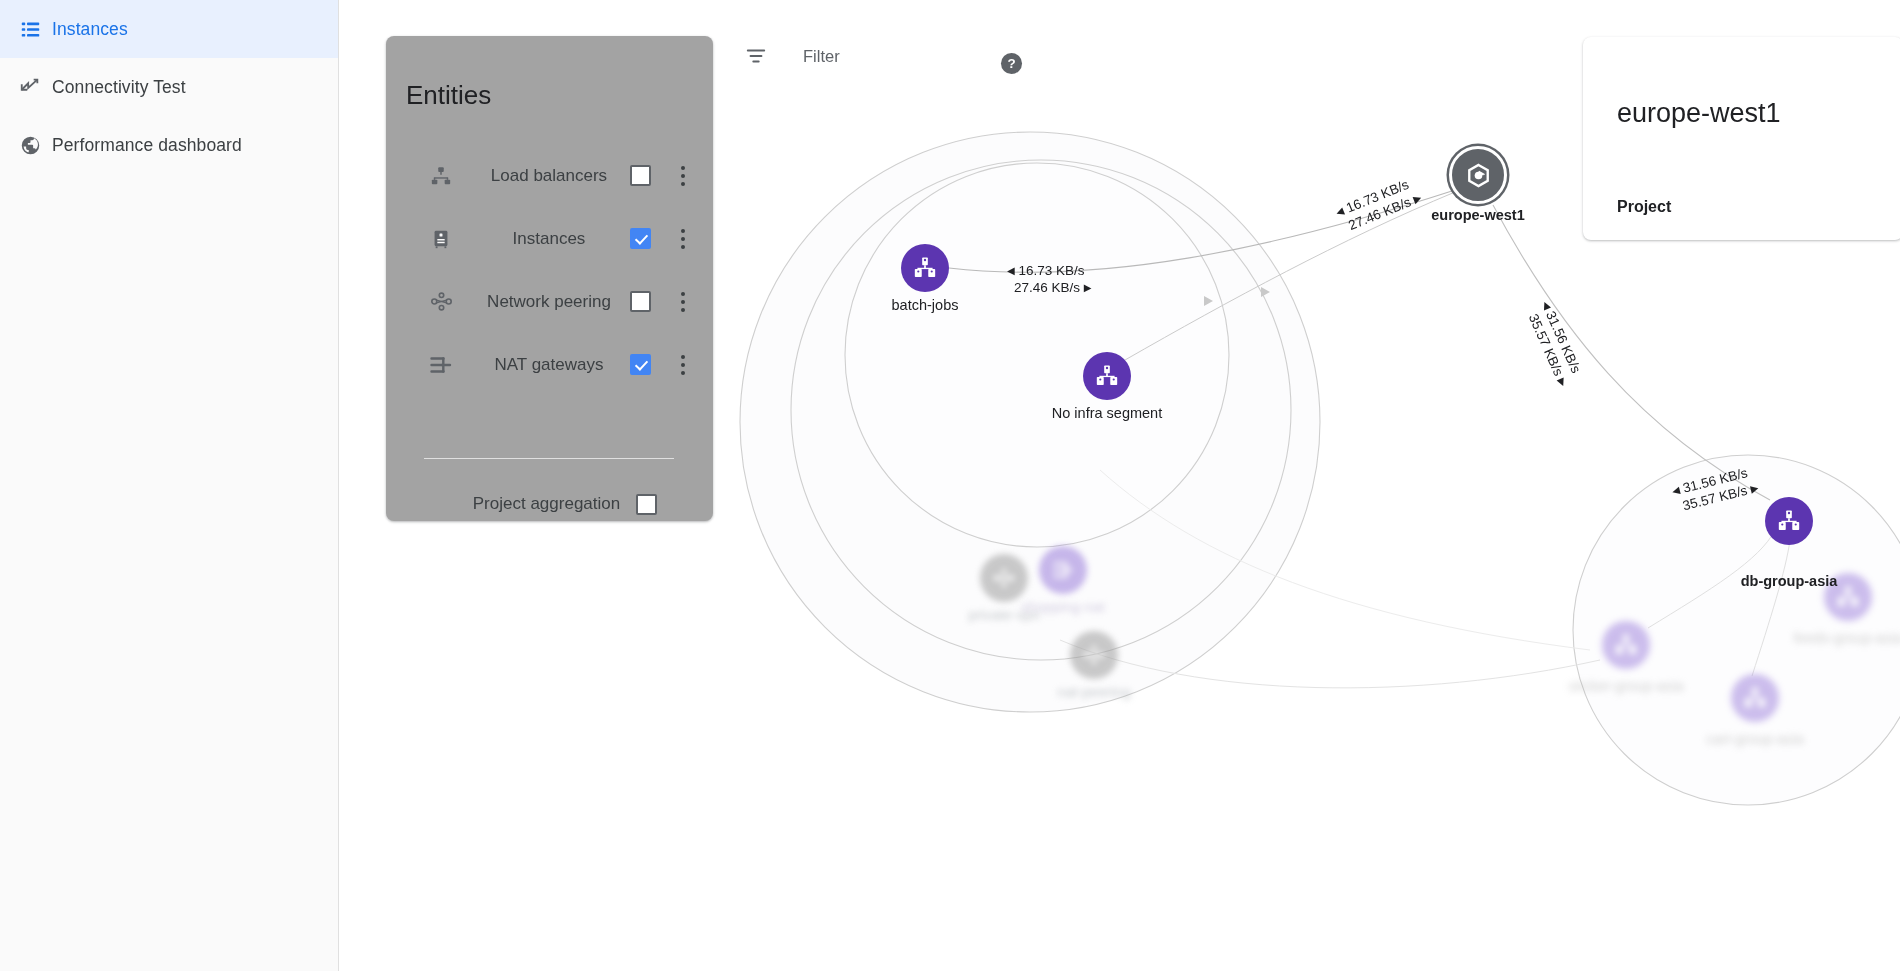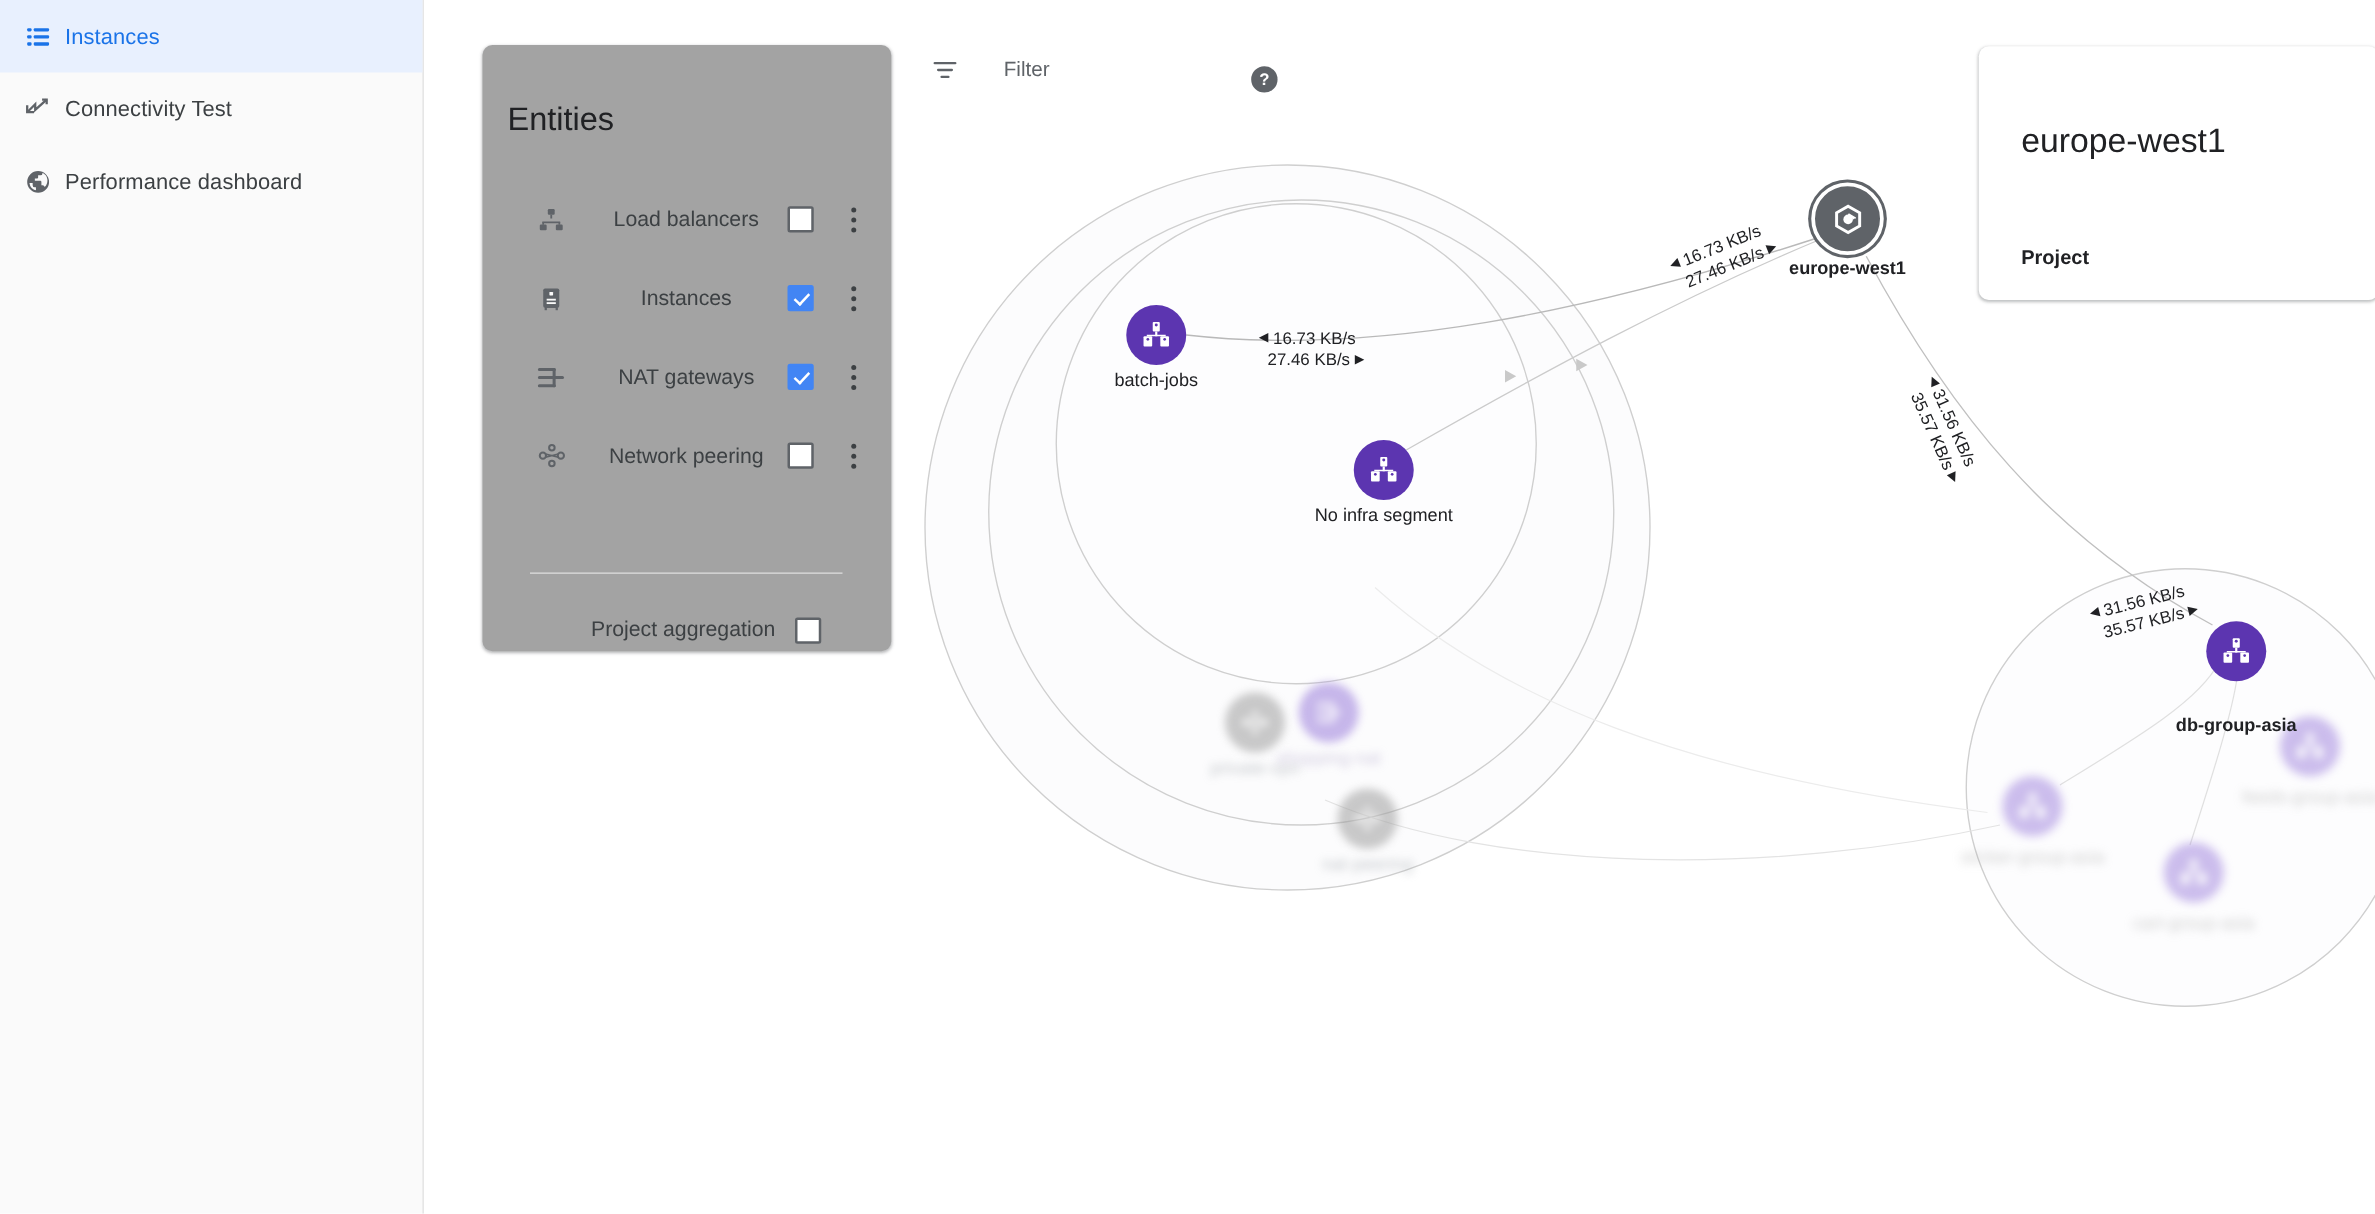--- a/index.html
+++ b/index.html
@@ -458,53 +458,53 @@
         <span class="cb checked"></span>
         <span class="kebab">
             <span></span>
             <span></span>
             <span></span>
           </span>
       </div>
 
       <div class="entity-row">
         <span class="entity-icon">
-          <svg width="24" height="24" viewBox="0 0 24 24" fill="none" stroke="currentColor" stroke-width="2.4" stroke-linecap="round">
-            <path d="M2.5 5.5 h12 M2.5 12 h10 M2.5 18.5 h12"></path>
-            <path d="M14.3 5.5 v13"></path>
-            <path d="M13 12 h8"></path>
-          </svg>
-        </span>
-        <span class="entity-label">NAT gateways</span>
-        <span class="cb checked"></span>
-        <span class="kebab">
-            <span></span>
-            <span></span>
-            <span></span>
-          </span>
-      </div>
-
-      <div class="entity-row">
-        <span class="entity-icon">
           <svg width="23" height="23" viewBox="0 0 24 24" fill="none" stroke="currentColor" stroke-width="1.7">
             <circle cx="4.5" cy="12" r="2.6"></circle>
             <circle cx="19.5" cy="12" r="2.6"></circle>
             <circle cx="12" cy="5.5" r="2.3"></circle>
             <circle cx="12" cy="18.5" r="2.3"></circle>
             <path d="M6.6 10.6 L17.4 13.4 M6.6 13.4 L17.4 10.6" stroke-width="1.4"></path>
           </svg>
         </span>
         <span class="entity-label">Network peering</span>
         <span class="cb"></span>
         <span class="kebab">
             <span></span>
             <span></span>
             <span></span>
           </span>
       </div>
+
+      <div class="entity-row">
+        <span class="entity-icon">
+          <svg width="24" height="24" viewBox="0 0 24 24" fill="none" stroke="currentColor" stroke-width="2.4" stroke-linecap="round">
+            <path d="M2.5 5.5 h12 M2.5 12 h10 M2.5 18.5 h12"></path>
+            <path d="M14.3 5.5 v13"></path>
+            <path d="M13 12 h8"></path>
+          </svg>
+        </span>
+        <span class="entity-label">NAT gateways</span>
+        <span class="cb checked"></span>
+        <span class="kebab">
+            <span></span>
+            <span></span>
+            <span></span>
+          </span>
+      </div>
     </div>
 
     <div class="entity-divider"></div>
 
     <div id="project-agg-row">
       <span class="entity-label">Project aggregation</span>
       <span class="cb"></span>
     </div>
   </section>
 

